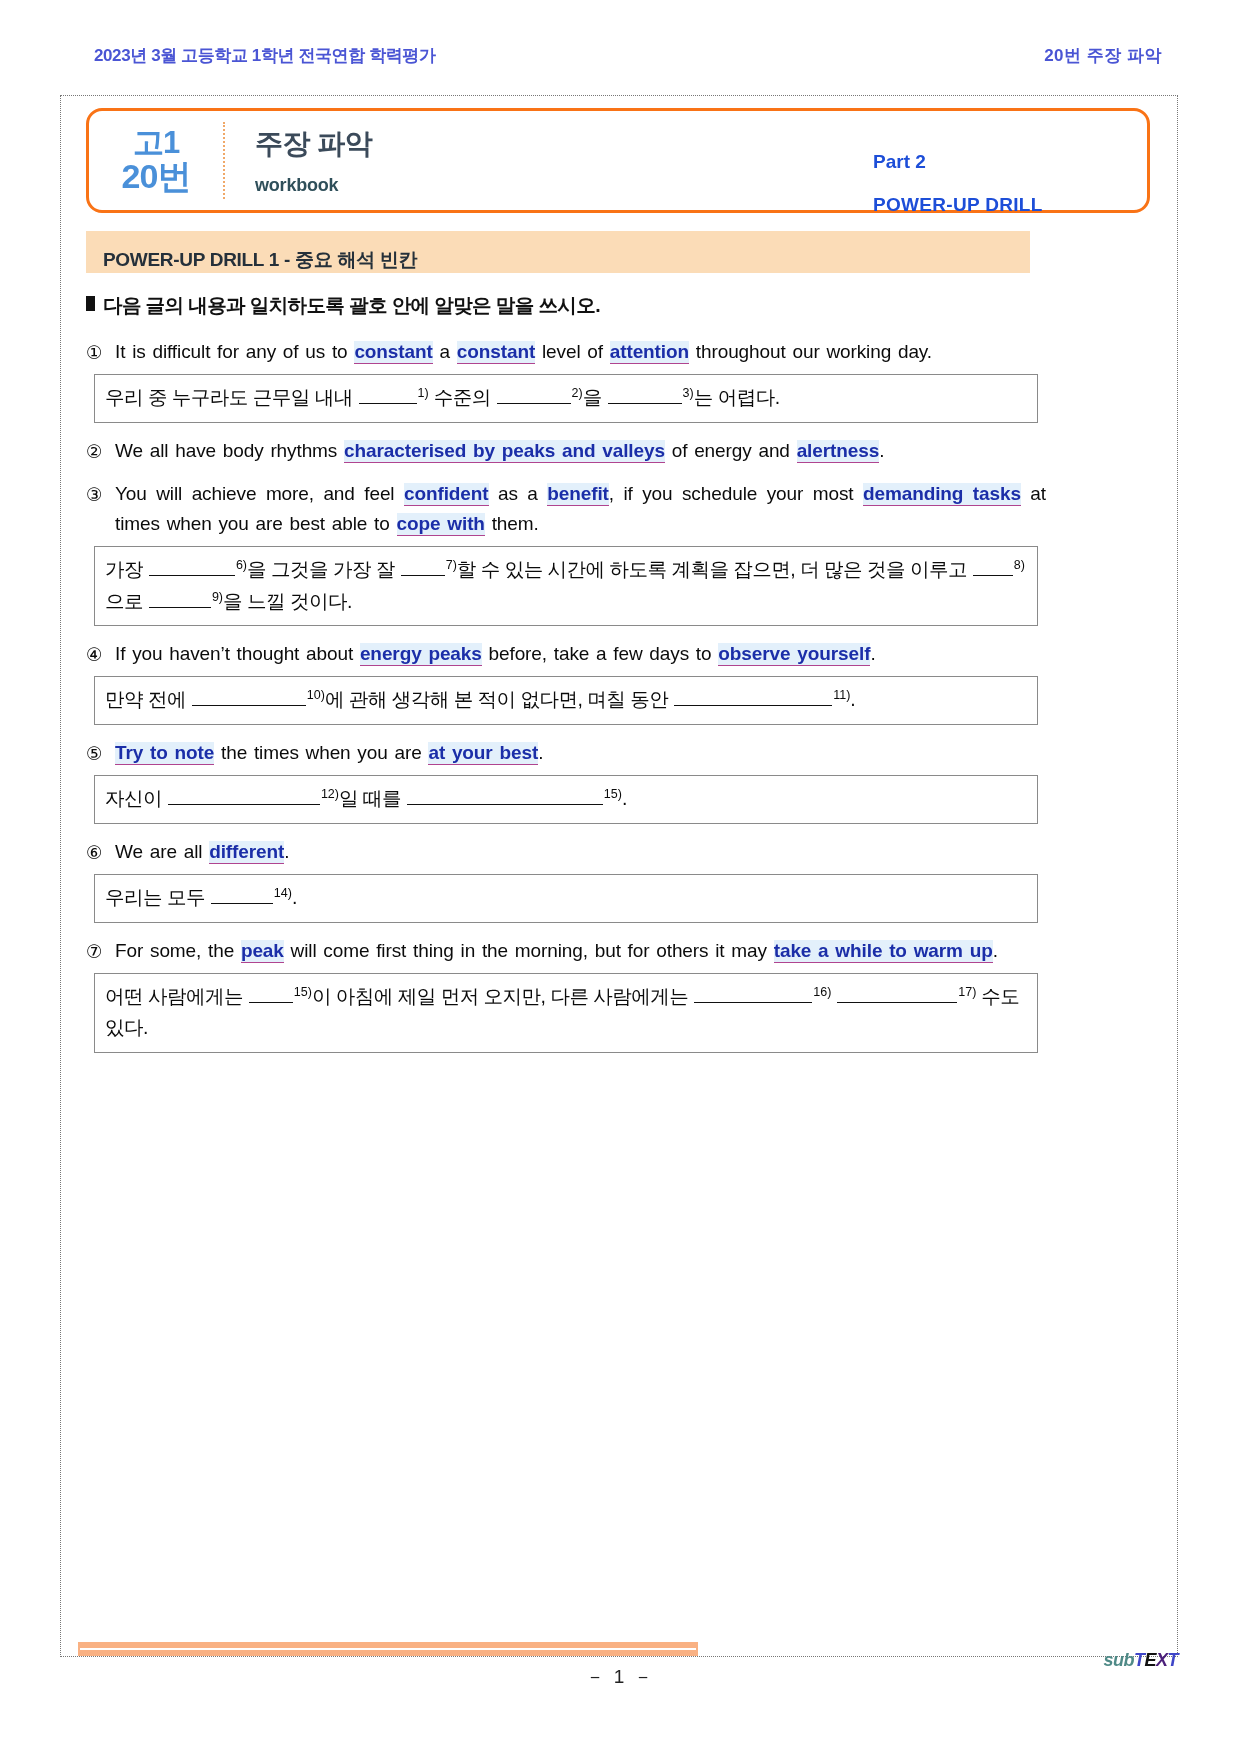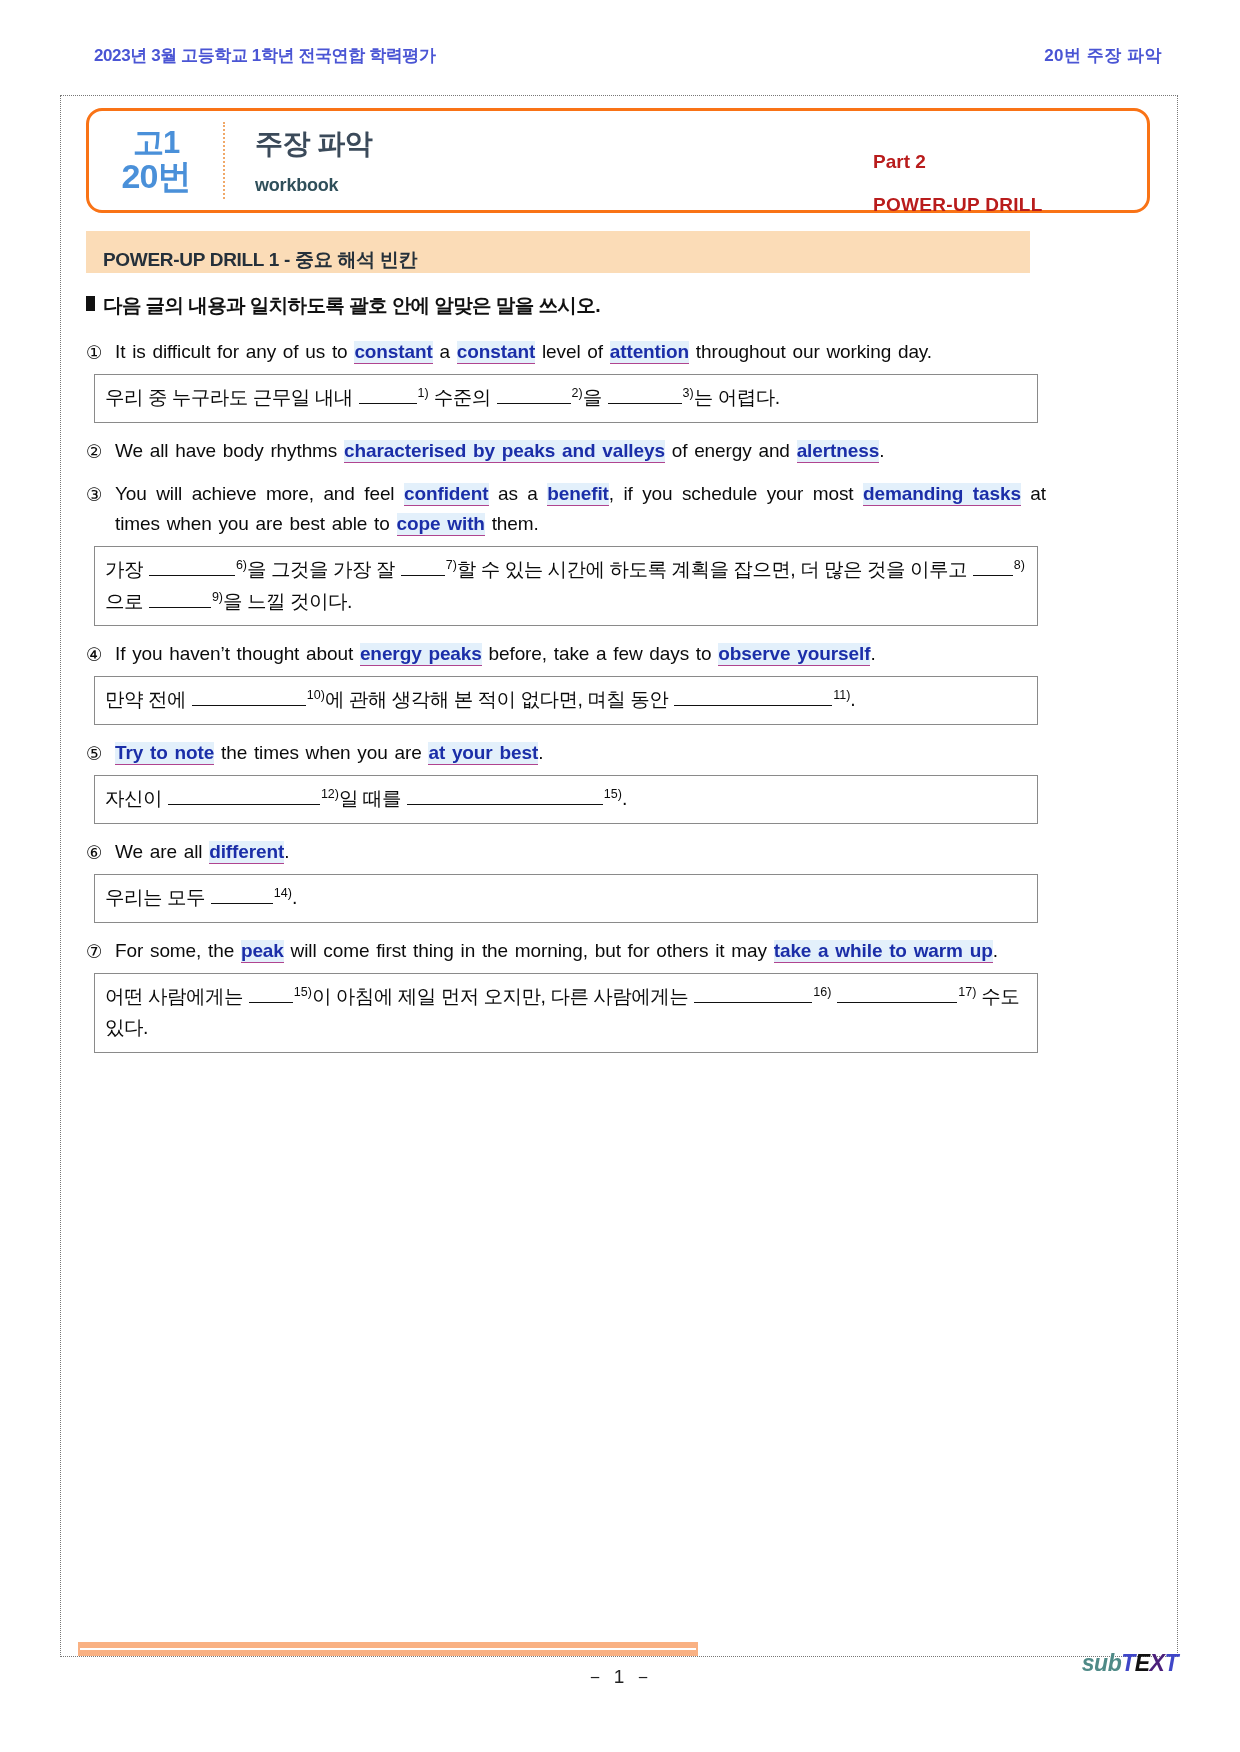--- a/index.html
+++ b/index.html
@@ -97,21 +97,21 @@
     letter-spacing: -0.2px;
   }
   .tb-right {
     width: 250px;
     padding-right: 24px;
     display: flex;
     flex-direction: column;
     justify-content: center;
     align-items: flex-start;
     gap: 21px;
-    color: #b91c1c;
+    color: #1d4ed8;
     font-weight: bold;
     margin-top: 46px;
   }
   .tb-right .r1 { font-size: 19px; }
   .tb-right .r2 { font-size: 19px; letter-spacing: 0.3px; }
 
   
   .drill-banner {
     position: absolute;
     top: 231px;
@@ -250,21 +250,21 @@
     width: 1240px;
     text-align: center;
     font-size: 19px;
     color: #222222;
     letter-spacing: 2px;
   }
   .logo {
     position: absolute;
     top: 1650px;
     right: 62px;
-    font-size: 23px;
+    font-size: 18px;
     font-weight: bold;
     font-style: italic;
     letter-spacing: -0.5px;
   }
   .logo .l-sub { color: #4f8a87; }
   .logo .l-t1 { color: #3f46c8; }
   .logo .l-e { color: #111111; }
   .logo .l-x { color: #4b1f7a; }
   .logo .l-t2 { color: #3f46c8; }
 </style>

